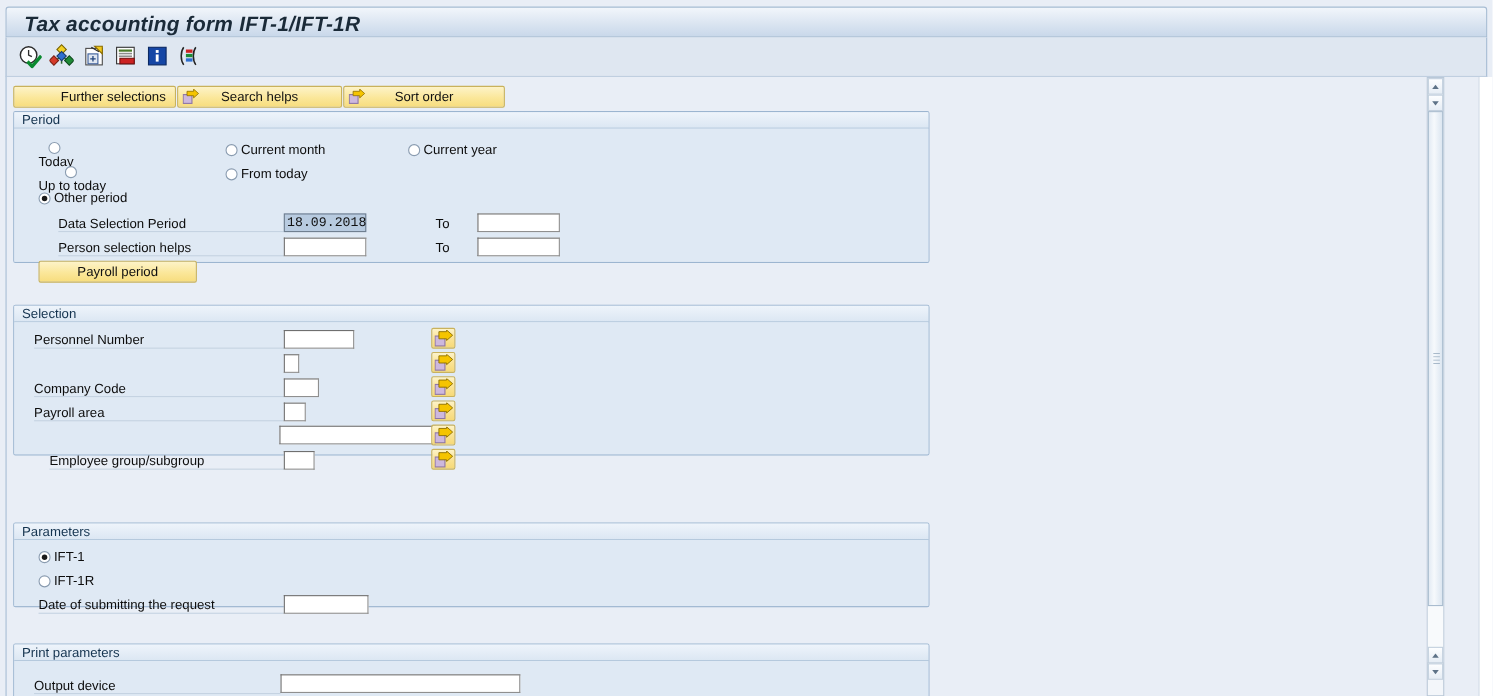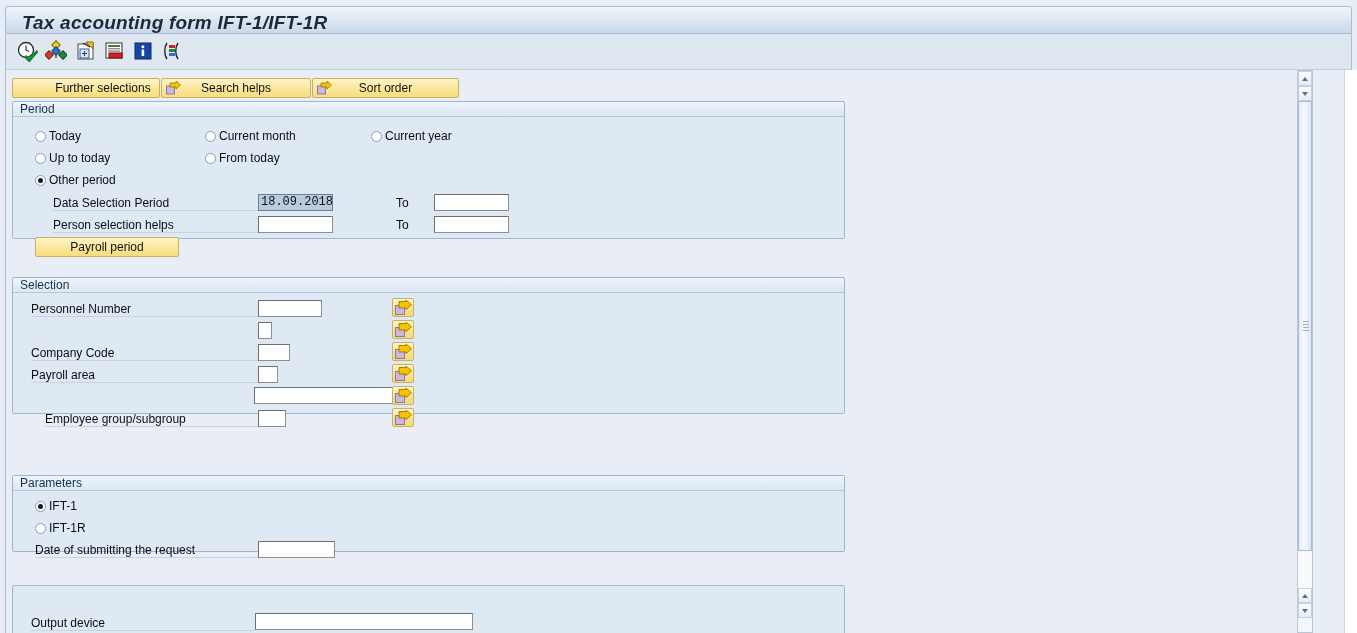--- a/index.html
+++ b/index.html
@@ -380,34 +380,34 @@
         <span class="lbl">Sort order</span>
       </div>
     </div>
 
     <div class="group" style="left:6px; top:31px; width:833px; height:138px;">
       <div class="ghead">
         <div class="gtitle">Period</div>
       </div>
       <div class="gbody">
 
-        <div class="radio" style="left:22px; top:12px;">
+        <div class="radio" style="left:22px; top:12px;flex-direction:column;">
           <span class="dot"></span>
           <span class="rlbl">Today</span>
         </div>
         <div class="radio" style="left:192px; top:12px;">
           <span class="dot"></span>
           <span class="rlbl">Current month</span>
         </div>
         <div class="radio" style="left:358px; top:12px;">
           <span class="dot"></span>
           <span class="rlbl">Current year</span>
         </div>
 
-        <div class="radio" style="left:22px; top:34px;">
+        <div class="radio" style="left:22px; top:34px;flex-direction:column;">
           <span class="dot"></span>
           <span class="rlbl">Up to today</span>
         </div>
         <div class="radio" style="left:192px; top:34px;">
           <span class="dot"></span>
           <span class="rlbl">From today</span>
         </div>
 
         <div class="radio on" style="left:22px; top:56px;">
           <span class="dot"></span>
@@ -503,20 +503,23 @@
         <div class="radio" style="left:22px; top:30px;">
           <span class="dot"></span>
           <span class="rlbl">IFT-1R</span>
         </div>
         <div class="flabel" style="left:22px; top:51px; width:223px;">Date of submitting the request</div>
         <div class="fld" style="left:245px; top:50px; width:77px;"></div>
       </div>
     </div>
 
     <div class="group" style="left:6px; top:515px; width:833px; height:60px;">
+      <div class="ghead">
+        <div class="gtitle">Print parameters</div>
+      </div>
       <div class="gbody">
         <div class="flabel" style="left:18px; top:14px; width:224px;">Output device</div>
         <div class="fld" style="left:242px; top:12px; width:218px;"></div>
       </div>
     </div>
 
     <div class="vscroll" style="left:1291px; top:0px; height:563px;">
       <div class="sb-btn" style="top:0px;">
         <span class="tri up"></span>
       </div>

